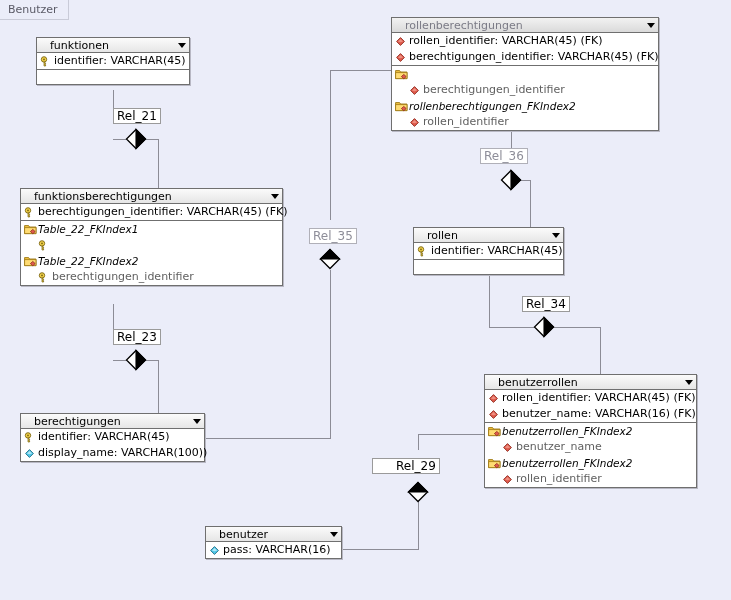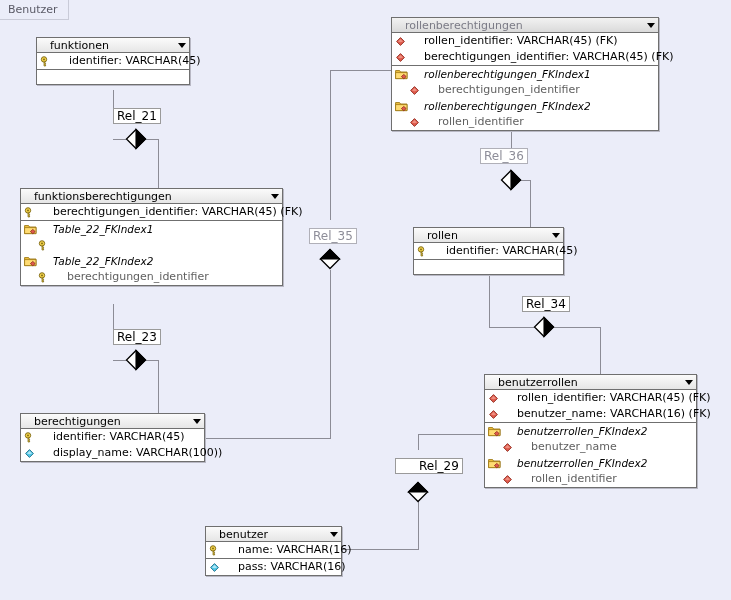--- a/index.html
+++ b/index.html
@@ -67,21 +67,20 @@
     border-right:4px solid transparent;
     border-top:5px solid #000;
   }
   .rowgrp{border-bottom:1px solid #6f6f6f;}
   .row{
     display:flex;align-items:center;
     height:16px;line-height:16px;
     padding-left:3px;
     white-space:nowrap;
     box-sizing:border-box;
-    gap:15px;
   }
   .row .lbl{padding-left:3px;}
   .row.idx .lbl{font-style:italic;font-size:10.5px;}
   .row.sub{padding-left:17px;color:#5f5f5f;}
   .row.subd .lbl{color:#5f5f5f;}
   .row.blank{height:14px;}
 
   
   .ic{width:11px;height:11px;display:inline-block;position:relative;flex:0 0 11px;}
   .ic svg{display:block;}
@@ -188,21 +187,20 @@
         </div>
         <div class="rowgrp" style="border-bottom: none;">
           <div class="row idx">
             <span class="ic">
               <svg width="13" height="11" viewBox="0 0 13 11">
                 <path d="M0.6 1.6 L4.6 1.6 L5.6 3 L12 3 L12 9.6 L0.6 9.6 Z" fill="#f5c542" stroke="#9a7512" stroke-width="0.9" stroke-linejoin="round"></path>
                 <path d="M0.6 3.6 L12 3.6 L12 9.6 L0.6 9.6 Z" fill="#ffdc73" stroke="#9a7512" stroke-width="0.8"></path>
                 <path d="M8.8 5.4 L11.2 7.6 L8.8 9.8 L6.4 7.6 Z" fill="#e05a4c" stroke="#8d2a1e" stroke-width="0.8"></path>
               </svg>
             </span>
-            <span class="lbl">rollenberechtigungen_FKIndex1</span>
           </div>
           <div class="row sub subd">
             <span class="ic">
               <svg width="11" height="11" viewBox="0 0 11 11">
                 <path d="M5.5 1.6 L9.4 5.5 L5.5 9.4 L1.6 5.5 Z" fill="#e05a4c" stroke="#8d2a1e" stroke-width="0.9"></path>
                 <path d="M5.5 2.9 L8.1 5.5 L5.5 6.3 L2.9 5.5 Z" fill="#f09a8c" opacity="0.85"></path>
               </svg>
             </span>
             <span class="lbl">berechtigungen_identifier</span>
           </div>
@@ -397,47 +395,35 @@
               </svg>
             </span>
             <span class="lbl">rollen_identifier</span>
           </div>
         </div>
       </div>
       <div class="tbl" style="left: 205px; top: 526px; width: 137px;">
         <div class="hdr">
           <span class="nm">benutzer</span>
           <span class="caret"></span>
-        </div>
-        <div class="rowgrp">
-          <div class="row">
-            <span class="ic">
-              <svg width="11" height="11" viewBox="0 0 11 11">
-                <circle cx="4" cy="3.4" r="2.7" fill="#f2d24a" stroke="#7a6410" stroke-width="0.9"></circle>
-                <circle cx="4" cy="3.4" r="0.9" fill="#7a6410"></circle>
-                <path d="M4 6 L4 10 L5.6 10 L5.6 9 L4.9 9 L4.9 8.2 L5.6 8.2 L5.6 7.3 L4.9 7.3 L4.9 6.2 Z" fill="#f2d24a" stroke="#7a6410" stroke-width="0.7" stroke-linejoin="miter"></path>
-              </svg>
-            </span>
-            <span class="lbl">name: VARCHAR(16)</span>
-          </div>
         </div>
         <div class="rowgrp" style="border-bottom: none;">
           <div class="row">
             <span class="ic">
               <svg width="11" height="11" viewBox="0 0 11 11">
                 <path d="M5.5 1.6 L9.4 5.5 L5.5 9.4 L1.6 5.5 Z" fill="#4fc8e8" stroke="#1d6a84" stroke-width="0.9"></path>
                 <path d="M5.5 2.9 L8.1 5.5 L5.5 6.3 L2.9 5.5 Z" fill="#b9eaf7" opacity="0.9"></path>
               </svg>
             </span>
             <span class="lbl">pass: VARCHAR(16)</span>
           </div>
         </div>
       </div>
     </div>
   <div id="rels-layer">
       <div class="rel" style="left: 113px; top: 108px;">Rel_21</div>
       <div class="rel dim" style="left: 480px; top: 148px;">Rel_36</div>
       <div class="rel dim" style="left: 309px; top: 228px;">Rel_35</div>
       <div class="rel" style="left: 113px; top: 329px;">Rel_23</div>
       <div class="rel" style="left: 522px; top: 296px;">Rel_34</div>
-      <div class="rel" style="left: 395px; top: 458px; padding-left: 23px;">Rel_29</div>
+      <div class="rel" style="left: 372px; top: 458px; padding-left: 23px;">Rel_29</div>
     </div>
 </div>
 
 </body></html>

